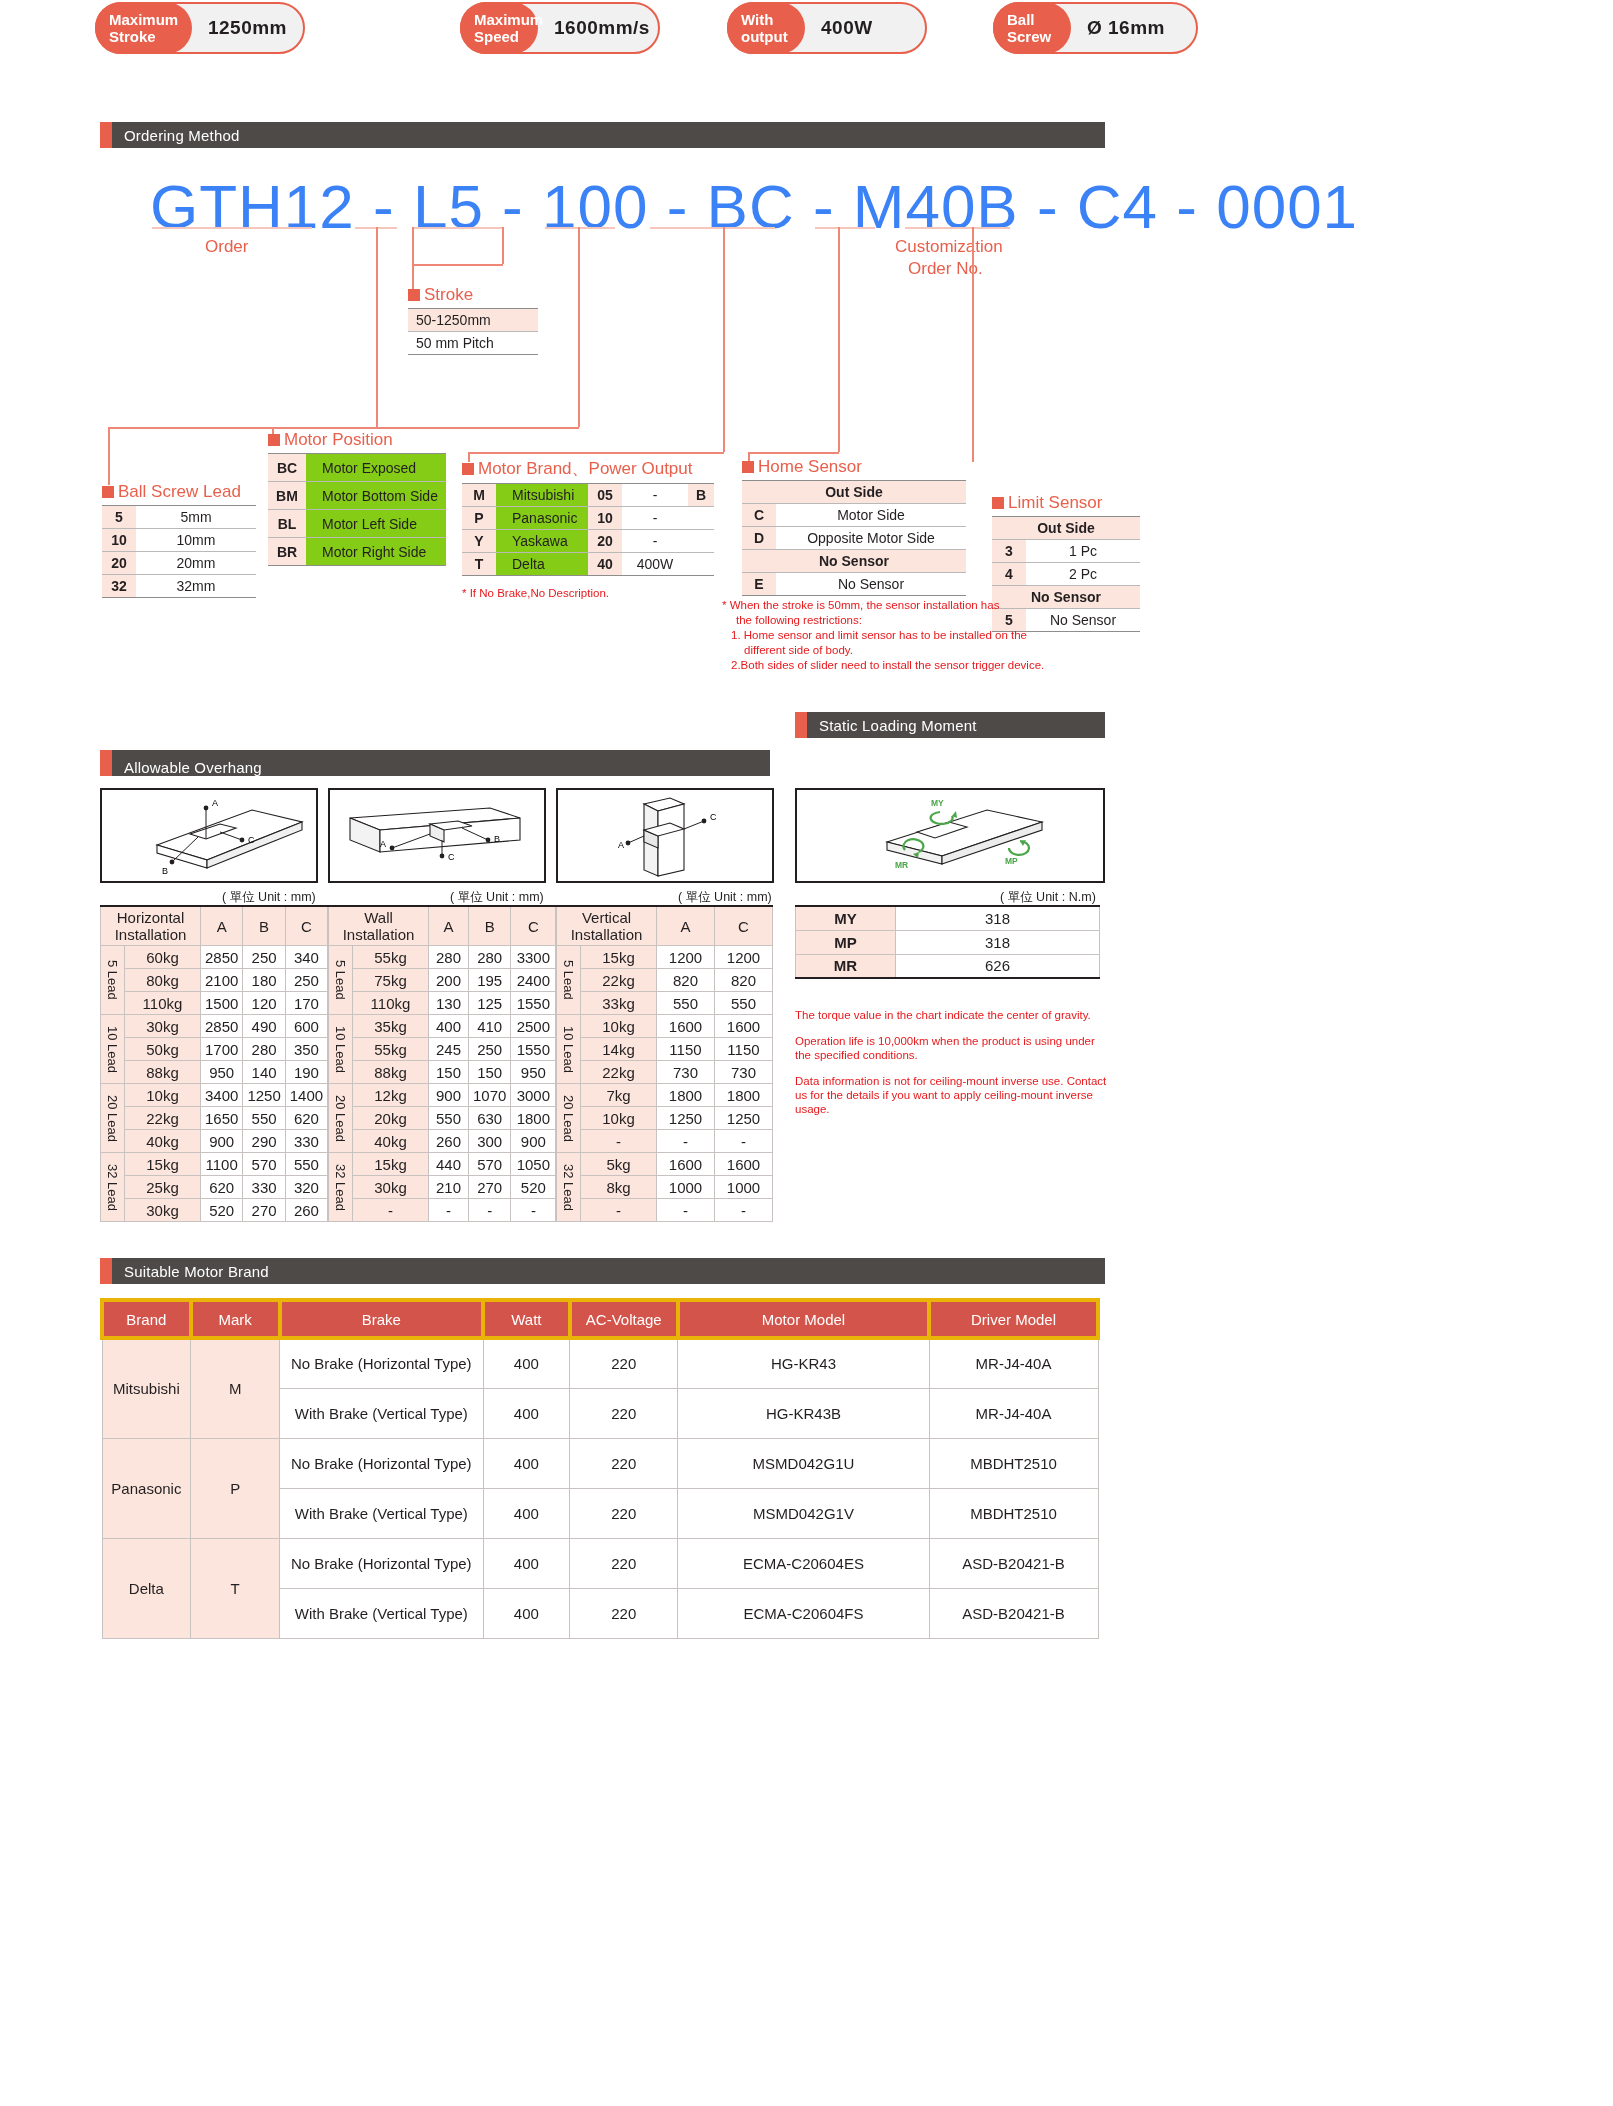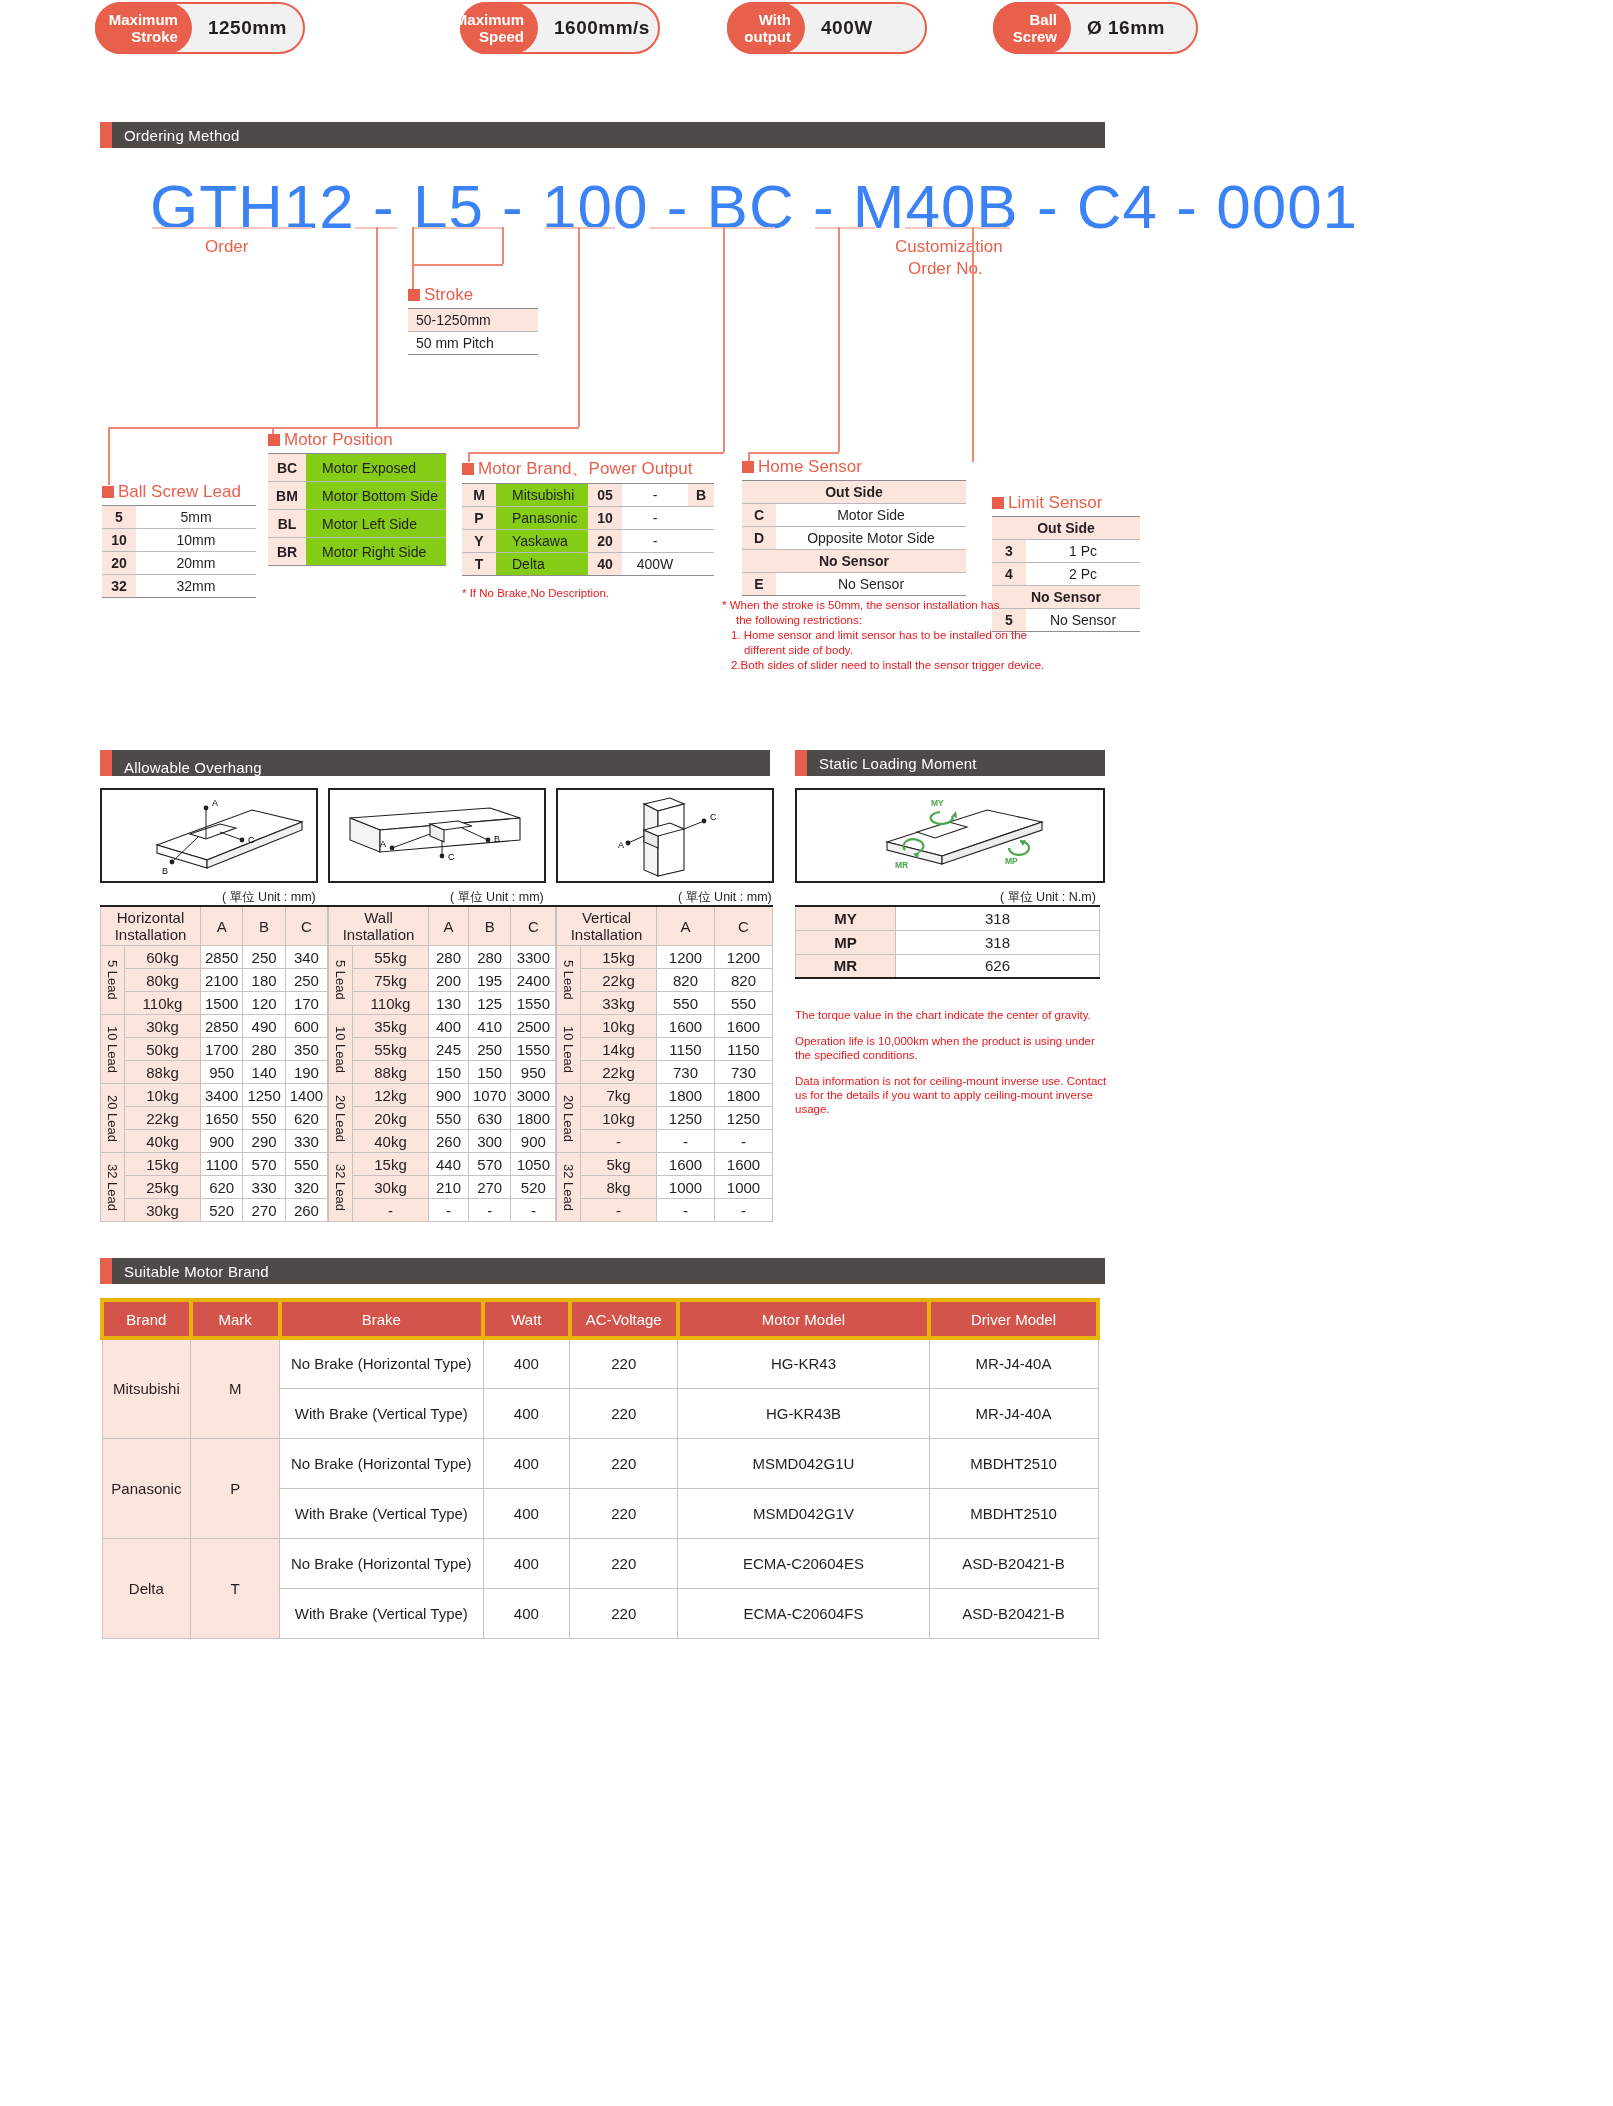--- a/index.html
+++ b/index.html
@@ -17,21 +17,21 @@
   
   .pills { position:absolute; left:95px; top:2px; width:1015px; height:60px; }
   .pill {
     position:absolute; top:0; height:52px;
     border:2px solid #e8604c; border-radius:26px;
     background:#f1f1f1; display:flex; align-items:center;
   }
   .pill .lbl {
     background:#e8604c; color:#fff; border-radius:26px;
     height:52px; margin:-2px 0 -2px -2px;
-    display:flex; flex-direction:column; justify-content:center; align-items:flex-end;
+    display:flex; flex-direction:column; justify-content:center; align-items:flex-start;
     font-size:15px; line-height:17px; font-weight:600; padding:0 14px; min-width:78px;
   }
   .pill .val { font-size:19px; font-weight:bold; letter-spacing:0.5px; padding:0 16px; color:#231f20; }
   #pill0 { left:0px;   width:210px; }
   #pill1 { left:365px; width:200px; }
   #pill2 { left:632px; width:200px; }
   #pill3 { left:898px; width:205px; }
 
   
   .secbar {
@@ -361,21 +361,21 @@
     <div style="padding-left:9px;">1. Home sensor and limit sensor has to be installed on the</div>
     <div style="padding-left:22px;">different side of body.</div>
     <div style="padding-left:9px;">2.Both sides of slider need to install the sensor trigger device.</div>
   </div>
 
   <div class="secbar" style="left:100px; top:750px; width:670px;align-items:flex-end;">
     <div class="sq"></div>
     <div class="tx">Allowable Overhang</div>
   </div>
 
-  <div class="secbar" style="left:795px; top:750px; width:310px;">
+  <div class="secbar" style="left:795px; top:712px; width:310px;">
     <div class="sq"></div>
     <div class="tx">Static Loading Moment</div>
   </div>
 
   <div class="imgbox" style="left:100px; top:788px; width:218px; height:95px;">
     <svg width="214" height="91" viewBox="0 0 214 91">
       <polygon points="55,55 150,20 200,32 105,70" fill="#ffffff" stroke="#231f20" stroke-width="1.1"></polygon>
       <polygon points="55,55 105,70 105,78 55,63" fill="#ffffff" stroke="#231f20" stroke-width="1.1"></polygon>
       <polygon points="105,70 200,32 200,40 105,78" fill="#f0f0f0" stroke="#231f20" stroke-width="1.1"></polygon>
       <polygon points="88,44 118,34 134,38 104,49" fill="#ffffff" stroke="#231f20" stroke-width="1.1"></polygon>

